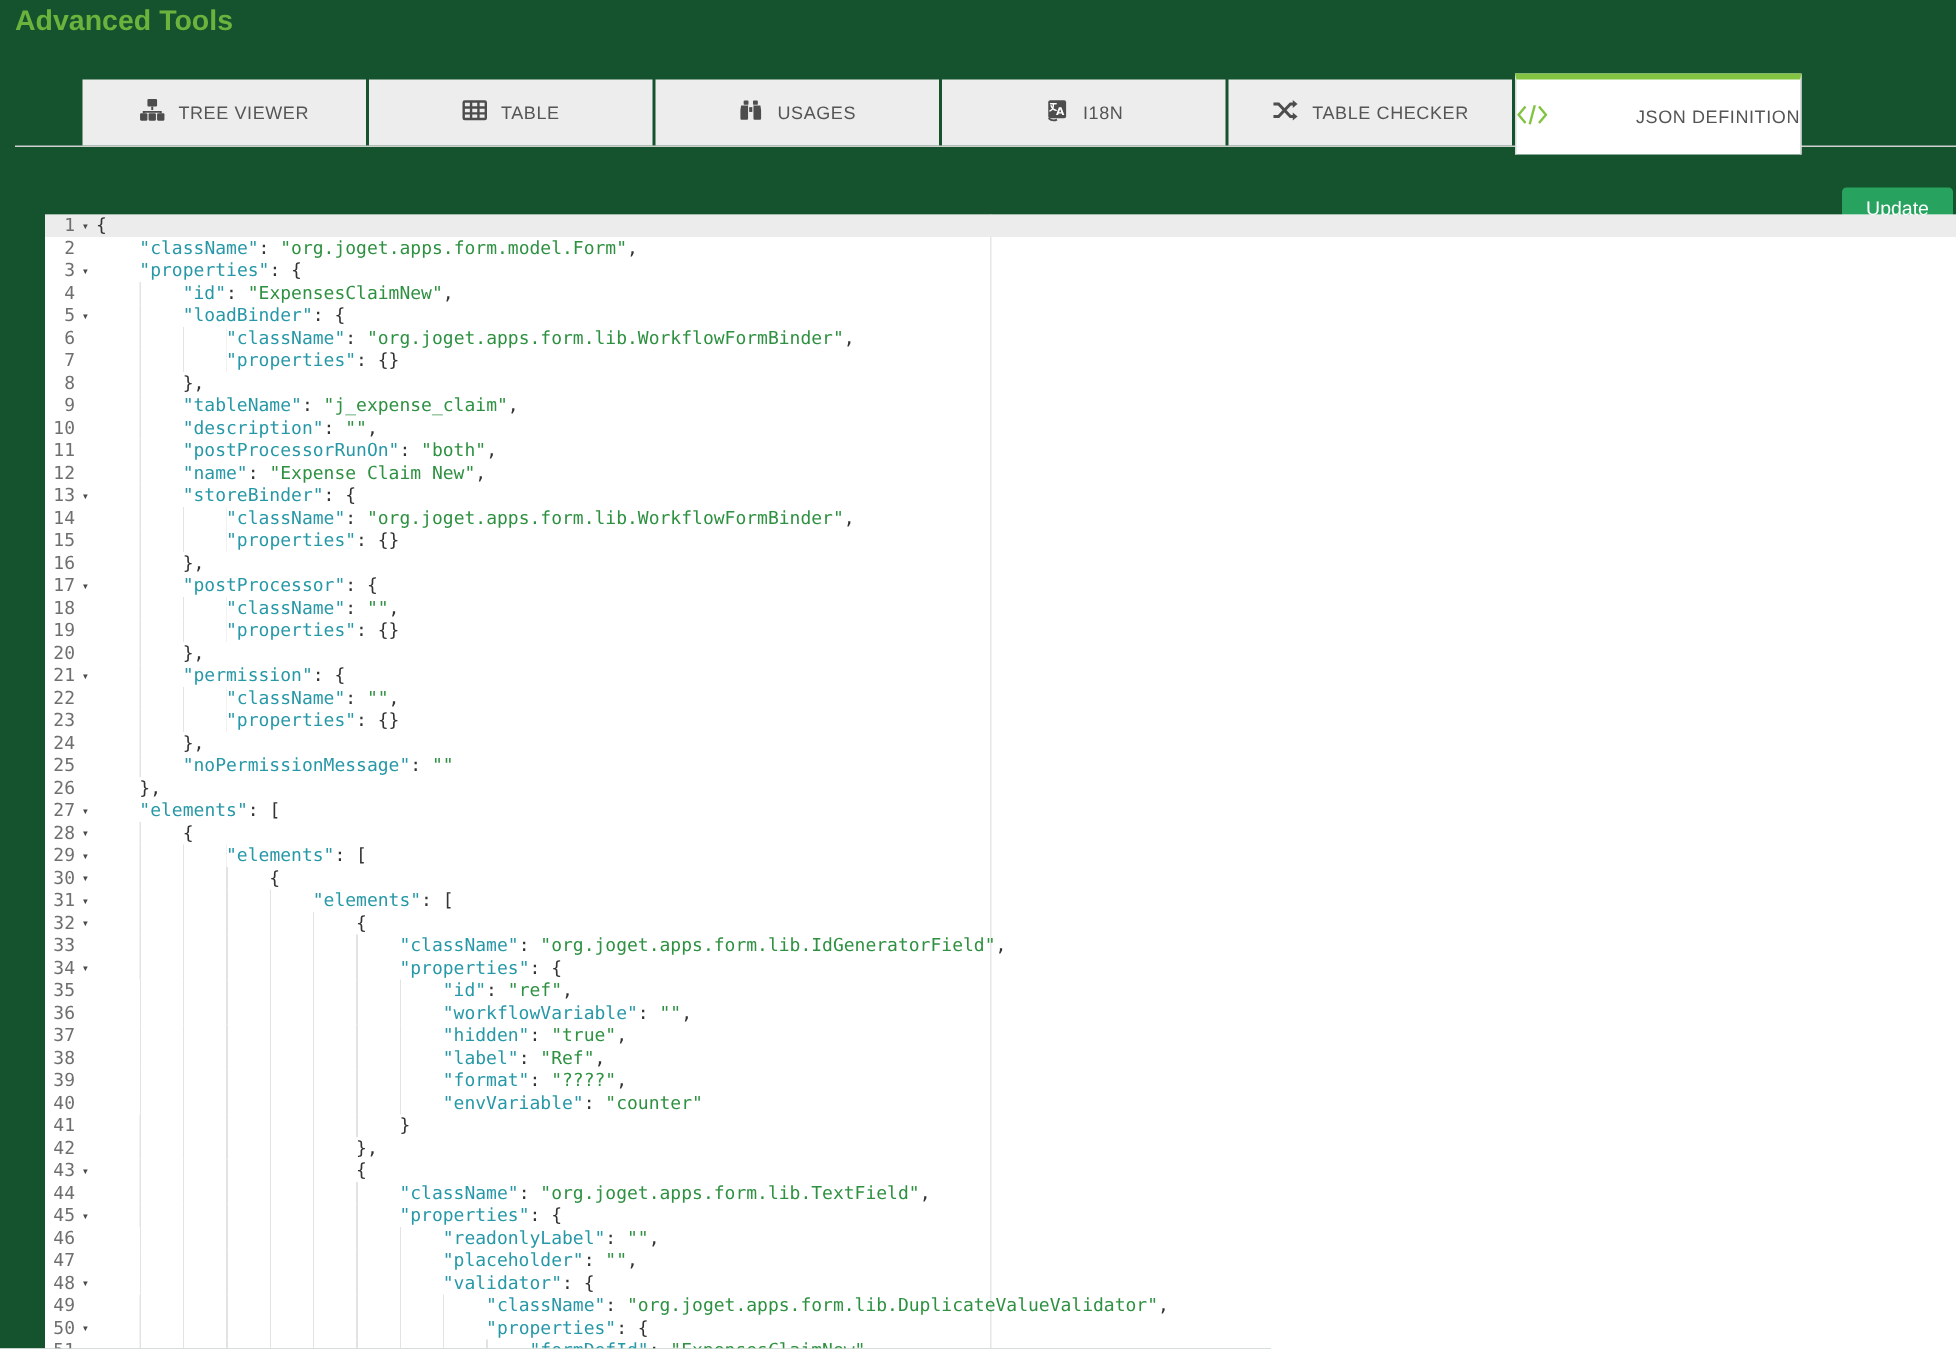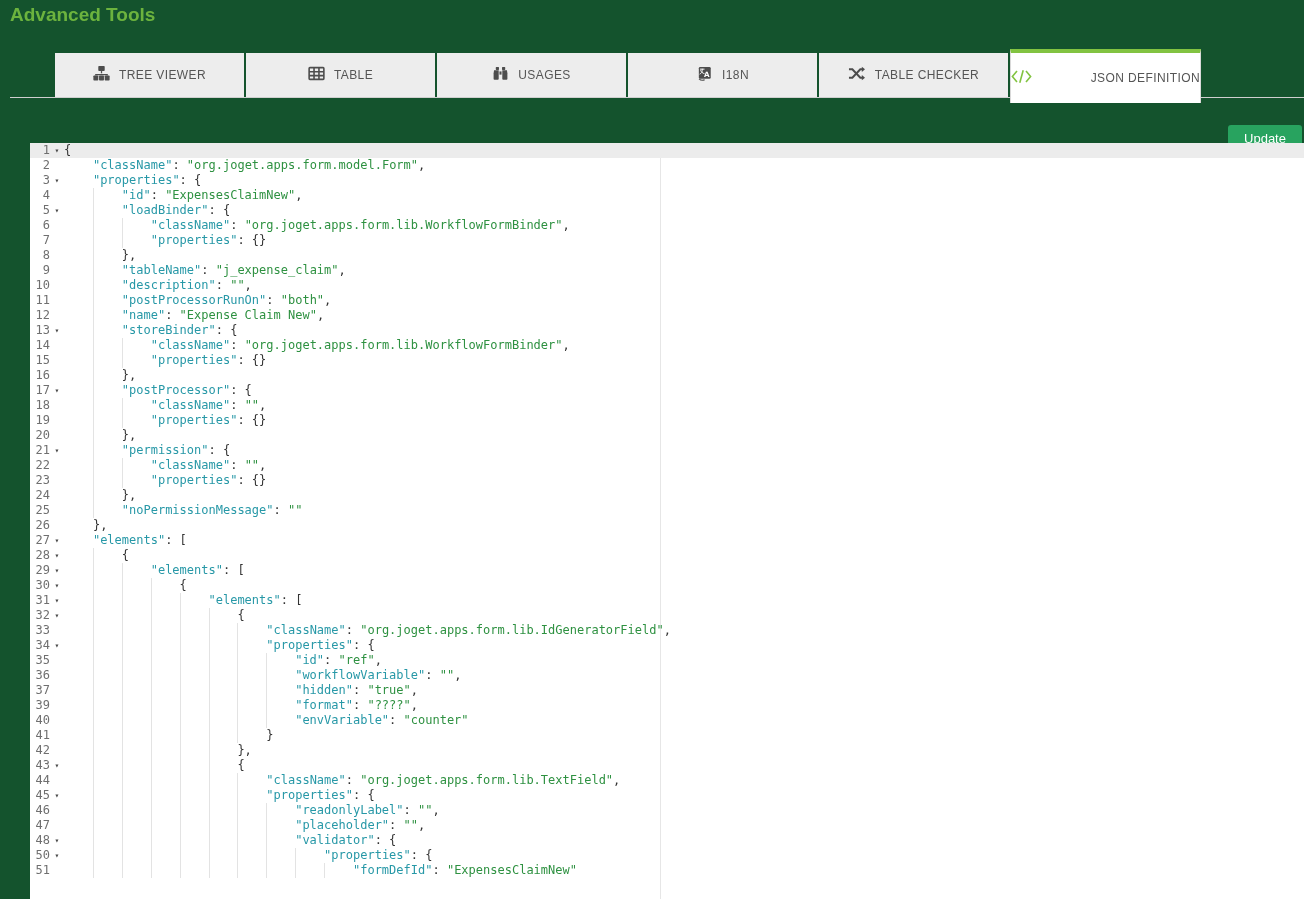--- a/index.html
+++ b/index.html
@@ -161,28 +161,30 @@
         <div class="cm-row"><div class="gutter"><span class="lnum">28</span><span class="fold">▾</span></div><div class="ctext"><span class="indent" style="width: 4ch;"></span><span class="p">{</span></div></div>
         <div class="cm-row"><div class="gutter"><span class="lnum">29</span><span class="fold">▾</span></div><div class="ctext"><span class="indent" style="width: 8ch;"></span><span class="k">"elements"</span><span class="p">: [</span></div></div>
         <div class="cm-row"><div class="gutter"><span class="lnum">30</span><span class="fold">▾</span></div><div class="ctext"><span class="indent" style="width: 12ch;"></span><span class="p">{</span></div></div>
         <div class="cm-row"><div class="gutter"><span class="lnum">31</span><span class="fold">▾</span></div><div class="ctext"><span class="indent" style="width: 16ch;"></span><span class="k">"elements"</span><span class="p">: [</span></div></div>
         <div class="cm-row"><div class="gutter"><span class="lnum">32</span><span class="fold">▾</span></div><div class="ctext"><span class="indent" style="width: 20ch;"></span><span class="p">{</span></div></div>
         <div class="cm-row"><div class="gutter"><span class="lnum">33</span><span class="fold"></span></div><div class="ctext"><span class="indent" style="width: 24ch;"></span><span class="k">"className"</span><span class="p">: </span><span class="s">"org.joget.apps.form.lib.IdGeneratorField"</span><span class="p">,</span></div></div>
         <div class="cm-row"><div class="gutter"><span class="lnum">34</span><span class="fold">▾</span></div><div class="ctext"><span class="indent" style="width: 24ch;"></span><span class="k">"properties"</span><span class="p">: {</span></div></div>
         <div class="cm-row"><div class="gutter"><span class="lnum">35</span><span class="fold"></span></div><div class="ctext"><span class="indent" style="width: 28ch;"></span><span class="k">"id"</span><span class="p">: </span><span class="s">"ref"</span><span class="p">,</span></div></div>
         <div class="cm-row"><div class="gutter"><span class="lnum">36</span><span class="fold"></span></div><div class="ctext"><span class="indent" style="width: 28ch;"></span><span class="k">"workflowVariable"</span><span class="p">: </span><span class="s">""</span><span class="p">,</span></div></div>
         <div class="cm-row"><div class="gutter"><span class="lnum">37</span><span class="fold"></span></div><div class="ctext"><span class="indent" style="width: 28ch;"></span><span class="k">"hidden"</span><span class="p">: </span><span class="s">"true"</span><span class="p">,</span></div></div>
+        <div class="cm-row"><div class="gutter"><span class="lnum">38</span><span class="fold"></span></div><div class="ctext"><span class="indent" style="width: 28ch;"></span><span class="k">"label"</span><span class="p">: </span><span class="s">"Ref"</span><span class="p">,</span></div></div>
         <div class="cm-row"><div class="gutter"><span class="lnum">39</span><span class="fold"></span></div><div class="ctext"><span class="indent" style="width: 28ch;"></span><span class="k">"format"</span><span class="p">: </span><span class="s">"????"</span><span class="p">,</span></div></div>
         <div class="cm-row"><div class="gutter"><span class="lnum">40</span><span class="fold"></span></div><div class="ctext"><span class="indent" style="width: 28ch;"></span><span class="k">"envVariable"</span><span class="p">: </span><span class="s">"counter"</span></div></div>
         <div class="cm-row"><div class="gutter"><span class="lnum">41</span><span class="fold"></span></div><div class="ctext"><span class="indent" style="width: 24ch;"></span><span class="p">}</span></div></div>
         <div class="cm-row"><div class="gutter"><span class="lnum">42</span><span class="fold"></span></div><div class="ctext"><span class="indent" style="width: 20ch;"></span><span class="p">},</span></div></div>
         <div class="cm-row"><div class="gutter"><span class="lnum">43</span><span class="fold">▾</span></div><div class="ctext"><span class="indent" style="width: 20ch;"></span><span class="p">{</span></div></div>
         <div class="cm-row"><div class="gutter"><span class="lnum">44</span><span class="fold"></span></div><div class="ctext"><span class="indent" style="width: 24ch;"></span><span class="k">"className"</span><span class="p">: </span><span class="s">"org.joget.apps.form.lib.TextField"</span><span class="p">,</span></div></div>
         <div class="cm-row"><div class="gutter"><span class="lnum">45</span><span class="fold">▾</span></div><div class="ctext"><span class="indent" style="width: 24ch;"></span><span class="k">"properties"</span><span class="p">: {</span></div></div>
         <div class="cm-row"><div class="gutter"><span class="lnum">46</span><span class="fold"></span></div><div class="ctext"><span class="indent" style="width: 28ch;"></span><span class="k">"readonlyLabel"</span><span class="p">: </span><span class="s">""</span><span class="p">,</span></div></div>
         <div class="cm-row"><div class="gutter"><span class="lnum">47</span><span class="fold"></span></div><div class="ctext"><span class="indent" style="width: 28ch;"></span><span class="k">"placeholder"</span><span class="p">: </span><span class="s">""</span><span class="p">,</span></div></div>
         <div class="cm-row"><div class="gutter"><span class="lnum">48</span><span class="fold">▾</span></div><div class="ctext"><span class="indent" style="width: 28ch;"></span><span class="k">"validator"</span><span class="p">: {</span></div></div>
+        <div class="cm-row"><div class="gutter"><span class="lnum">49</span><span class="fold"></span></div><div class="ctext"><span class="indent" style="width: 32ch;"></span><span class="k">"className"</span><span class="p">: </span><span class="s">"org.joget.apps.form.lib.DuplicateValueValidator"</span><span class="p">,</span></div></div>
         <div class="cm-row"><div class="gutter"><span class="lnum">50</span><span class="fold">▾</span></div><div class="ctext"><span class="indent" style="width: 32ch;"></span><span class="k">"properties"</span><span class="p">: {</span></div></div>
         <div class="cm-row"><div class="gutter"><span class="lnum">51</span><span class="fold"></span></div><div class="ctext"><span class="indent" style="width: 36ch;"></span><span class="k">"formDefId"</span><span class="p">: </span><span class="s">"ExpensesClaimNew"</span></div></div>
       </div>
   </div>
 
 </div>
 
 </body></html>

